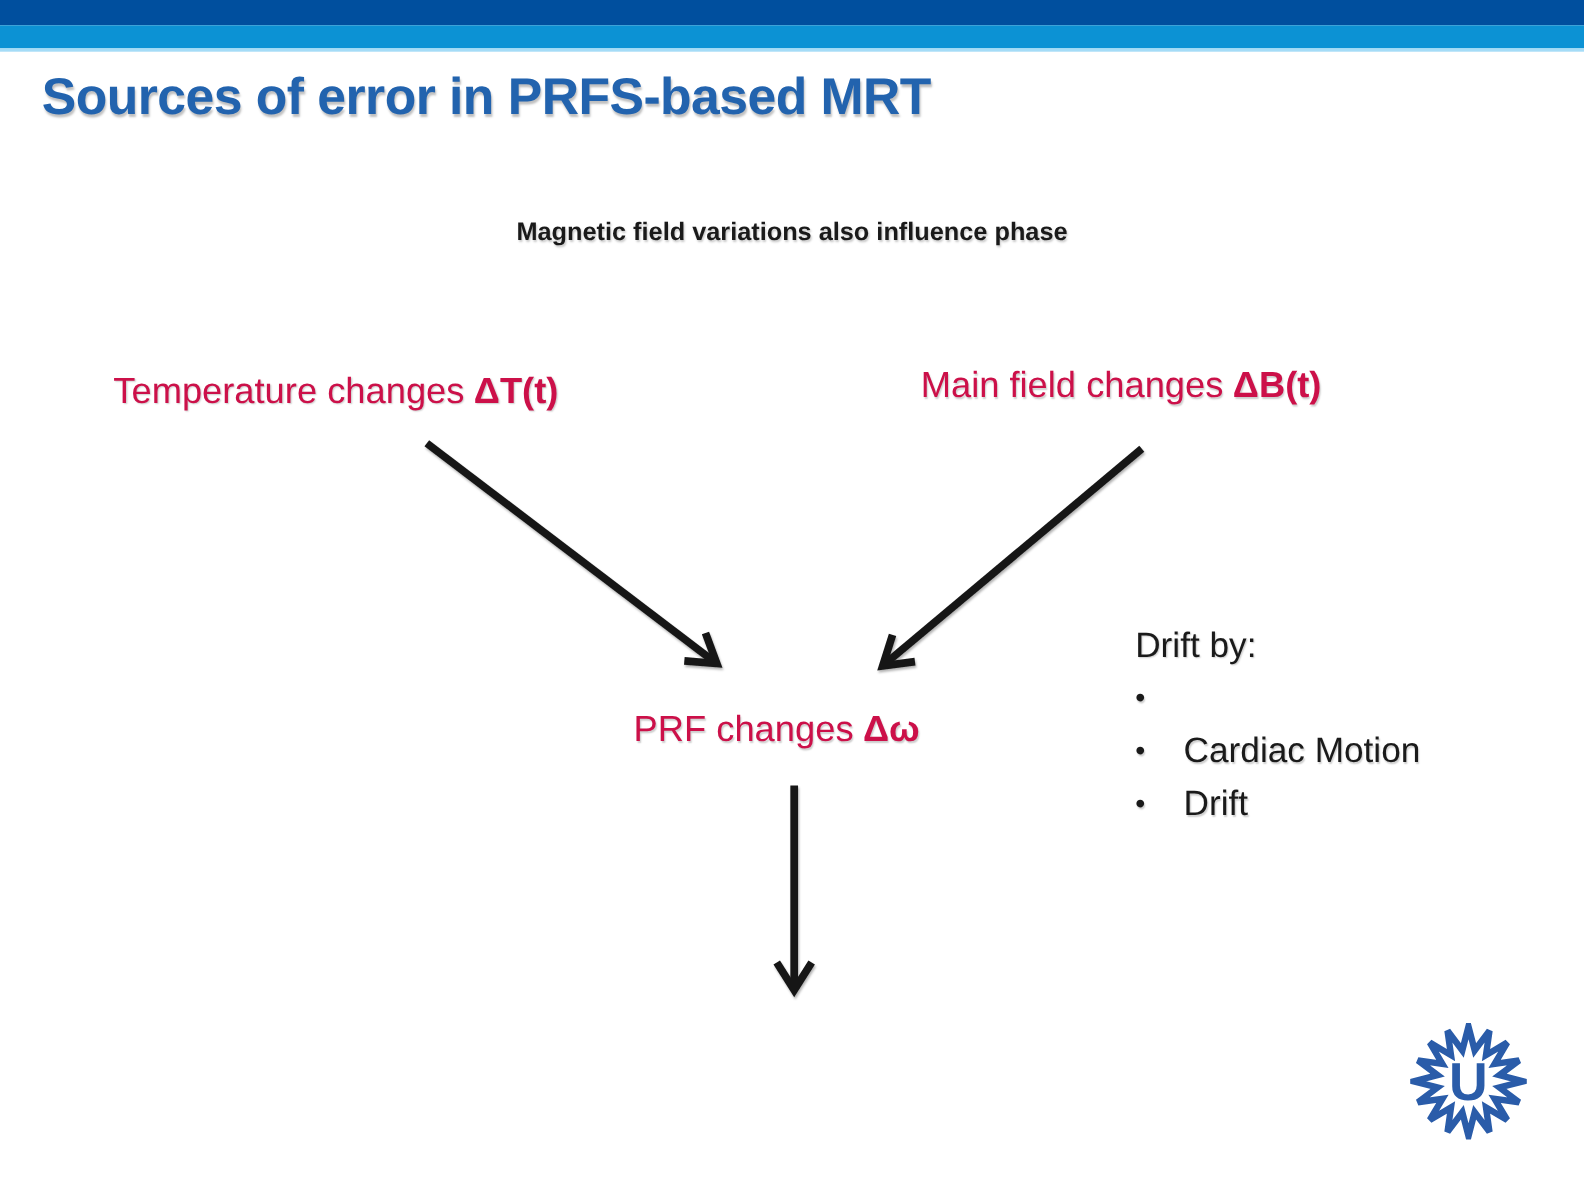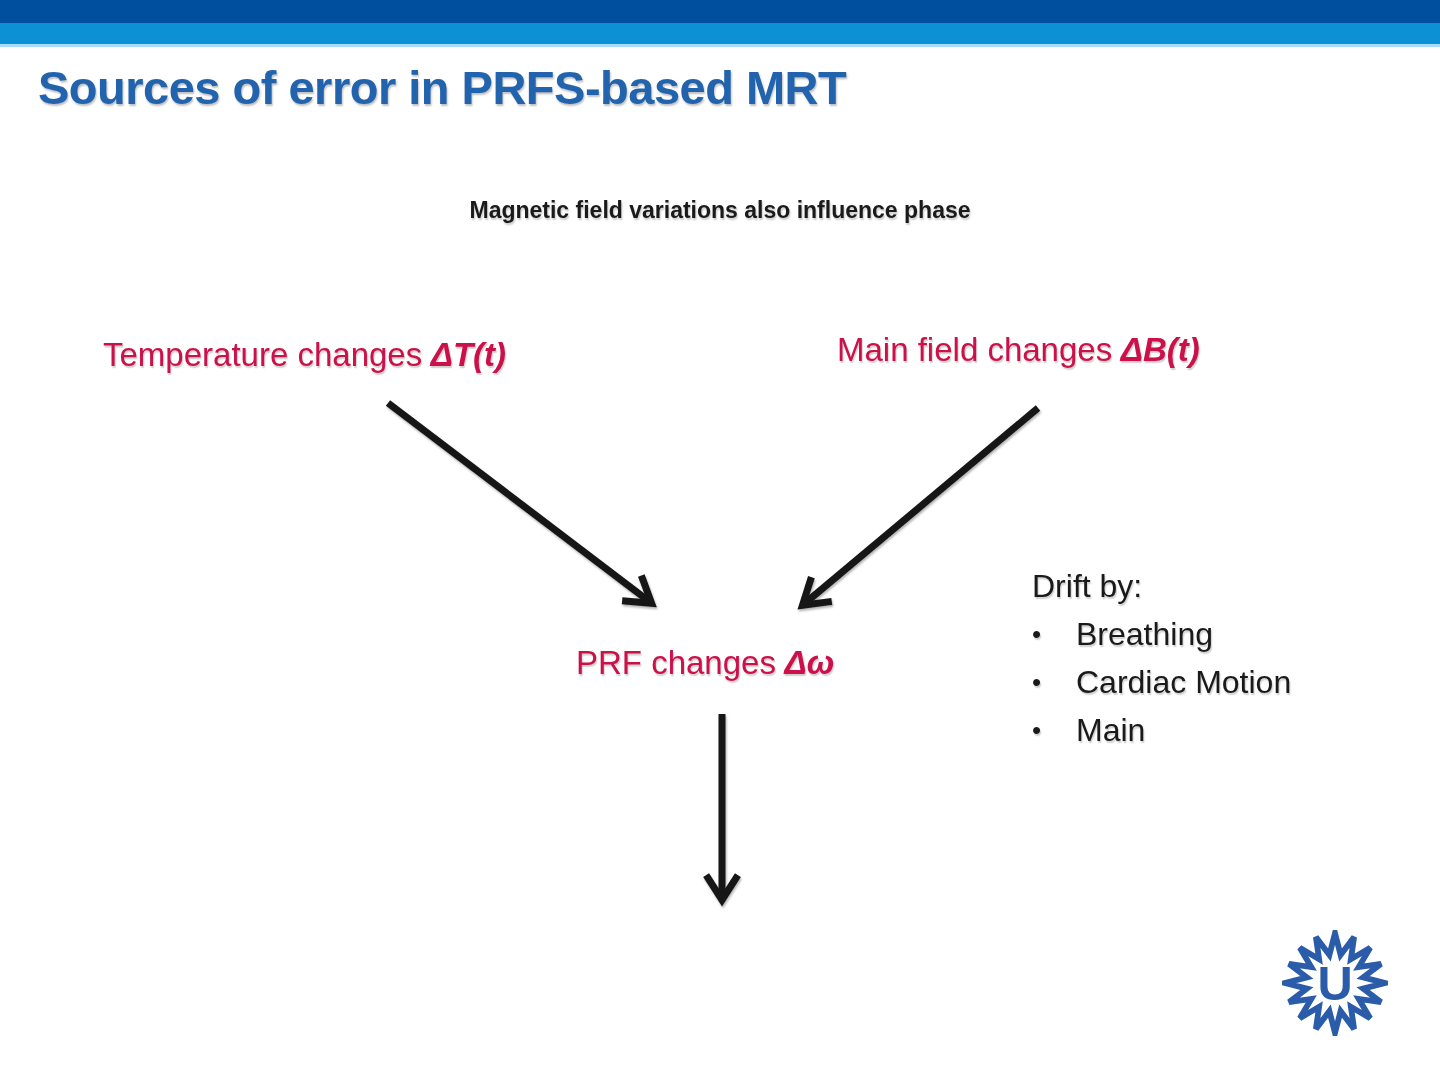--- a/index.html
+++ b/index.html
@@ -24,21 +24,21 @@
   .subtitle {
     position: absolute; top: 197px; left: 0; width: 100%;
     text-align: center; font-size: 23px; font-weight: bold; color: #1A1A1A;
     text-shadow: 1px 2px 2px rgba(0,0,0,0.22);
   }
 
   .node {
     position: absolute; font-size: 33px; color: #CC1049; white-space: nowrap;
     text-shadow: 1px 1.5px 1.5px rgba(0,0,0,0.20);
   }
-  .node .sym { font-weight: bold; margin-left: 0.26em; font-style: italic; }
+  .node .sym { font-weight: bold; margin-left: 0.26em; }
   .node-temperature { left: 103px; top: 336px; }
   .node-mainfield   { left: 837px; top: 331px; }
   .node-prf         { left: 576px; top: 644px; }
   .node-phase       { left: 558px; top: 932px; }
 
   .caused {
     position: absolute; left: 1032px; top: 562px;
     font-size: 32px; color: #1A1A1A;
     text-shadow: 1px 1.5px 1.5px rgba(0,0,0,0.20);
   }
@@ -91,29 +91,28 @@
 
   <div class="node node-prf">
     <span>PRF changes</span><span class="sym">Δω</span>
   </div>
 
 
   <div class="caused">
     <div class="caused-heading">Drift by:</div>
     <div class="caused-item">
       <span class="bullet">•</span>
-        <span>Breathing</span>
     </div>
     <div class="caused-item">
       <span class="bullet">•</span>
         <span>Cardiac Motion</span>
     </div>
     <div class="caused-item">
       <span class="bullet">•</span>
-        <span>Main</span>
+        <span>Drift</span>
     </div>
   </div>
 
   <div class="logo">
     <svg viewBox="0 0 100 100">
       <polygon points="50,3 55.3,23.5 68,6.6 65,27.6 83.2,16.8 72.4,35 93.4,32 76.5,44.7 97,50 76.5,55.3 93.4,68 72.4,65 83.2,83.2 65,72.4 68,93.4 55.3,76.5 50,97 44.7,76.5 32,93.4 35,72.4 16.8,83.2 27.6,65 6.6,68 23.5,55.3 3,50 23.5,44.7 6.6,32 27.6,35 16.8,16.8 35,27.6 32,6.6 44.7,23.5" fill="none" stroke="#2A5CA9" stroke-width="5.5" stroke-linejoin="miter"></polygon>
       <text x="50" y="66" text-anchor="middle" font-size="46" fill="#2A5CA9">U</text>
     </svg>
   </div>
 

